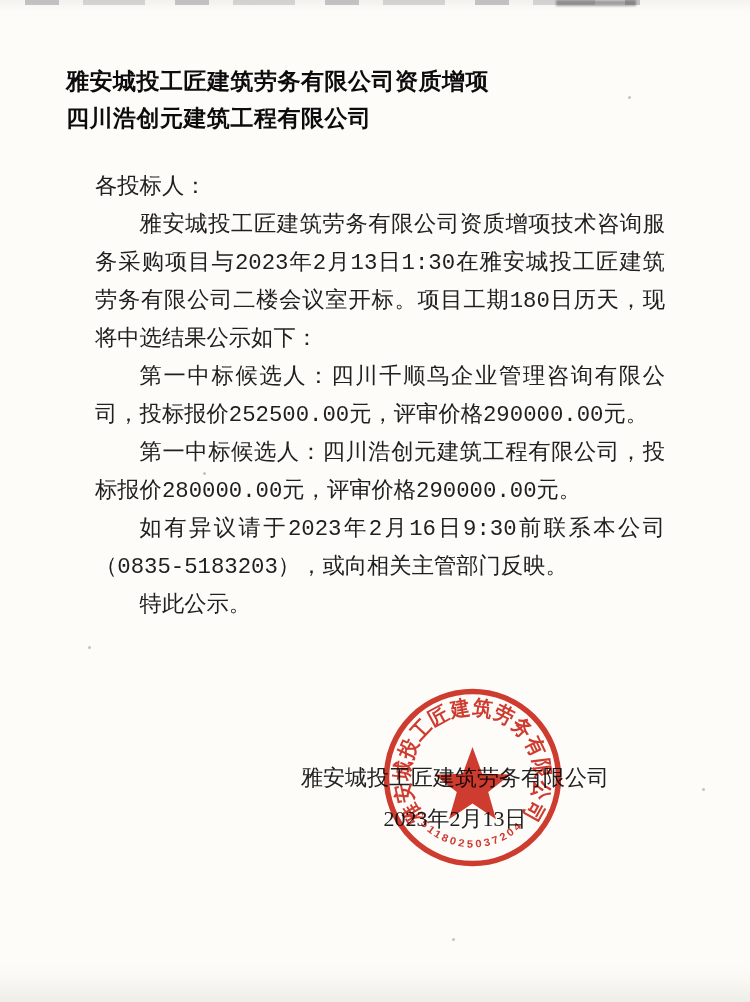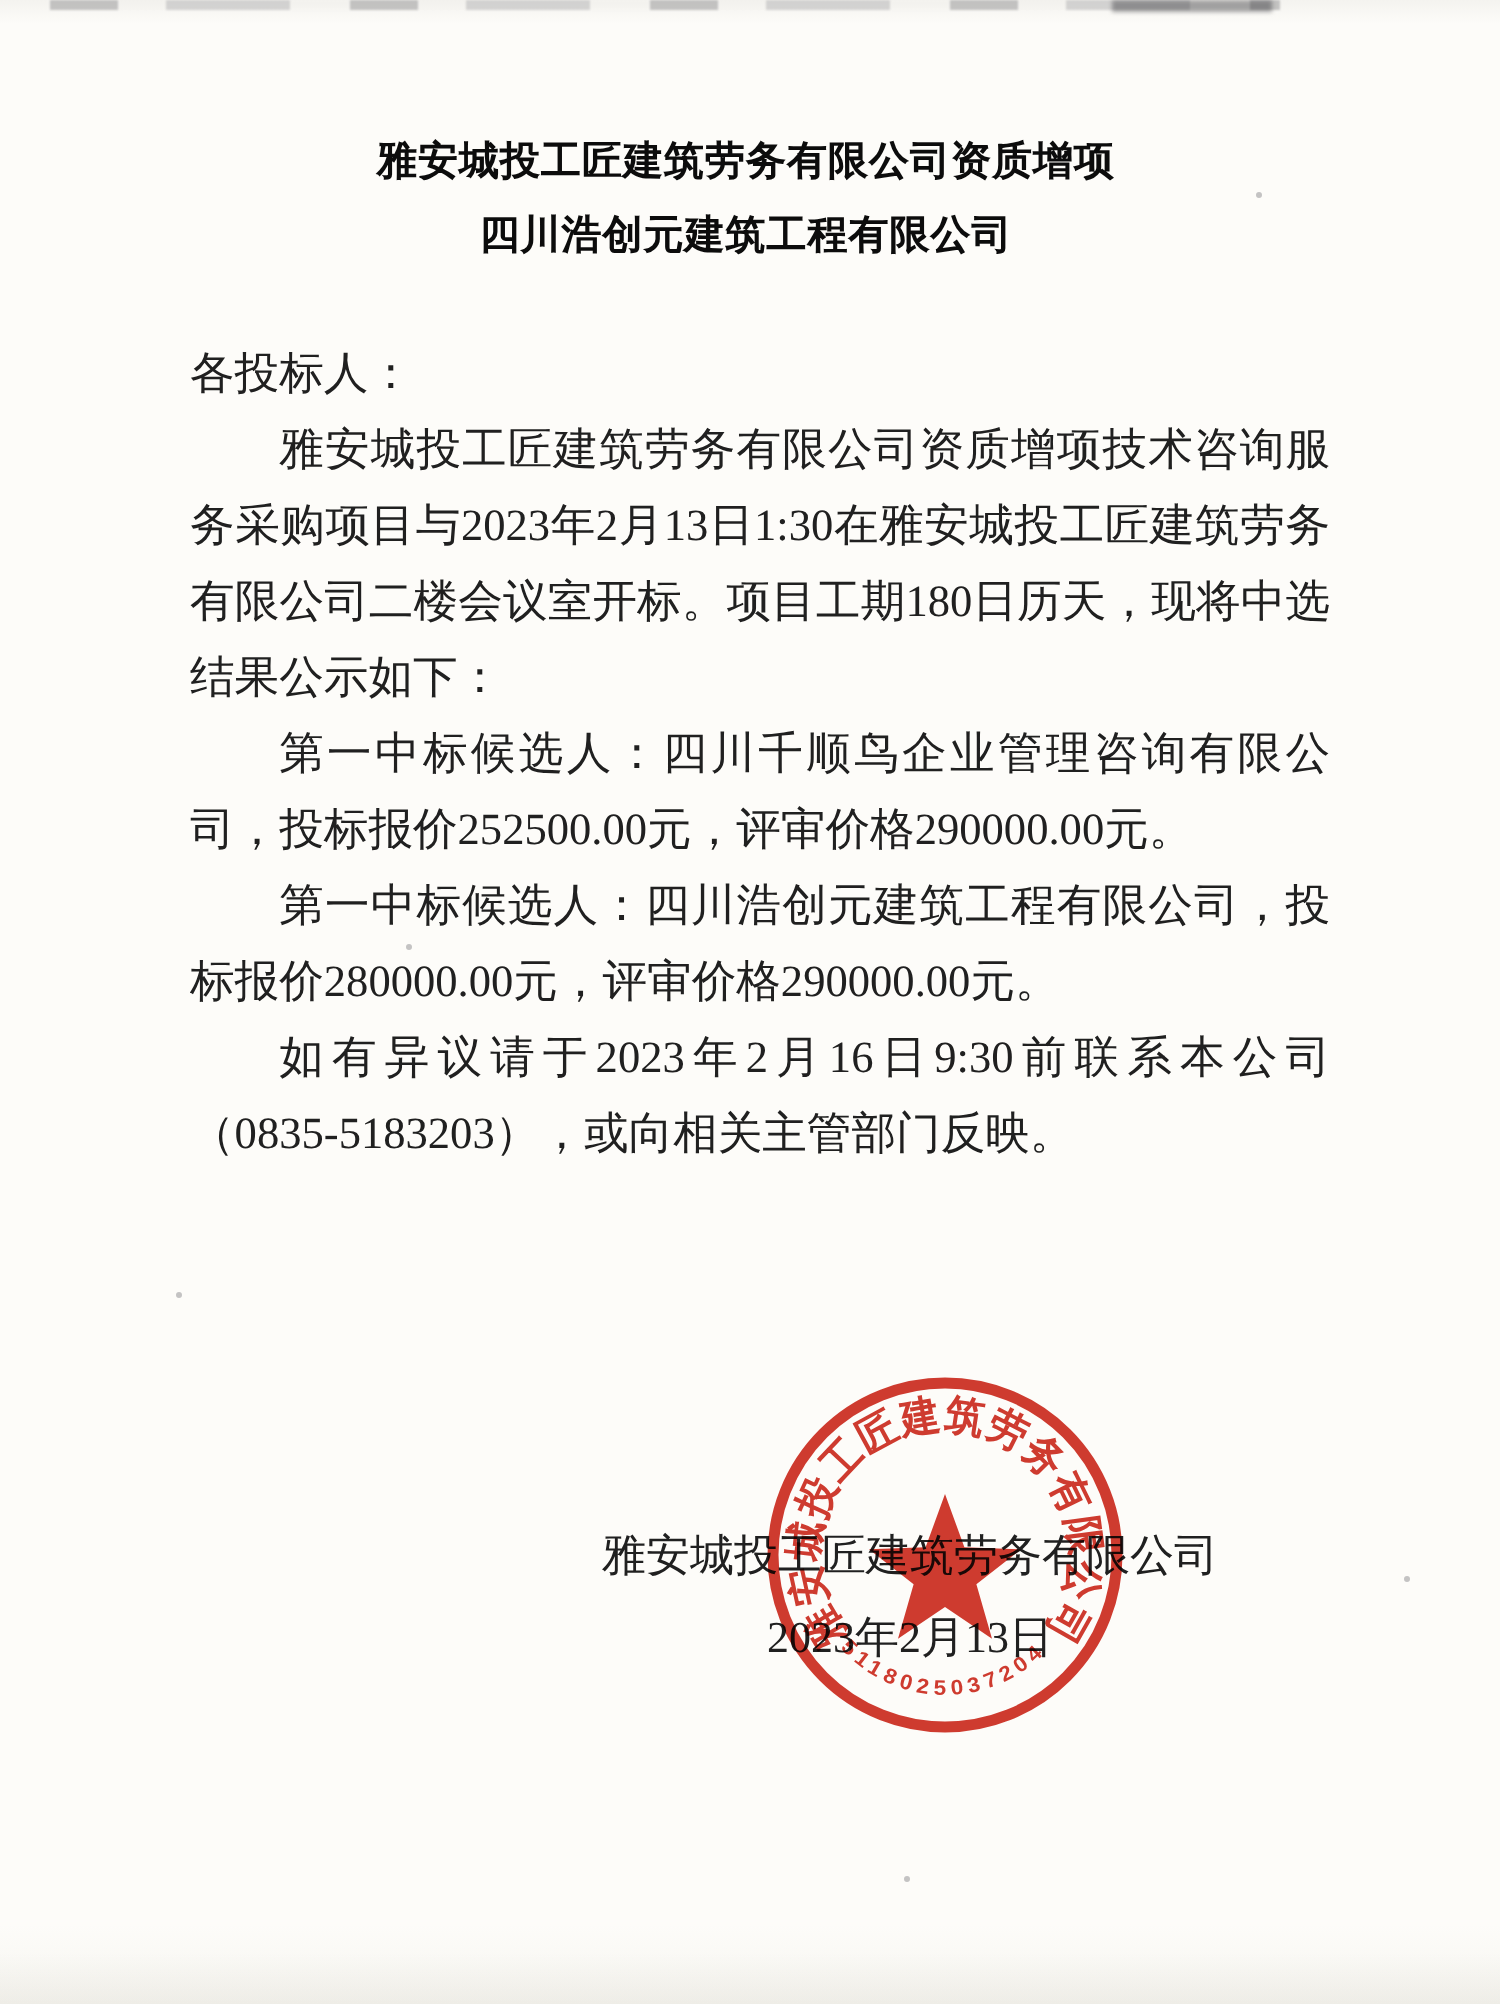--- a/index.html
+++ b/index.html
@@ -36,42 +36,43 @@
   }
   .speck {
     position: absolute;
     width: 3px; height: 3px;
     border-radius: 50%;
     background: rgba(90,90,95,0.35);
   }
   .doc-title {
     position: absolute;
     top: 63px;
-    left: 48px;
+    left: 66px;
     width: 650px;
-    text-align: center;
-    font-size: 20px;
+    text-align: left;
+    font-size: 23px;
     font-weight: bold;
     line-height: 37px;
     letter-spacing: 0.5px;
     color: #0c0c0c;
   }
   .doc-body {
     position: absolute;
     top: 168px;
     left: 95px;
     width: 570px;
     font-size: 22.3px;
     line-height: 38px;
     text-align: justify;
     color: #202020;
   }
   .doc-body p {
     margin: 0;
     text-indent: 2em;
+    font-family: Liberation Mono, monospace;
   }
   .doc-body p.salutation {
     text-indent: 0;
   }
   .signature {
     position: absolute;
     left: 295px;
     top: 757px;
     width: 320px;
     text-align: center;
@@ -125,20 +126,21 @@
     <div>雅安城投工匠建筑劳务有限公司资质增项</div>
     <div>四川浩创元建筑工程有限公司</div>
   </div>
 
   <div class="doc-body">
     <p class="salutation">各投标人：</p>
     <p>雅安城投工匠建筑劳务有限公司资质增项技术咨询服务采购项目与2023年2月13日1:30在雅安城投工匠建筑劳务有限公司二楼会议室开标。项目工期180日历天，现将中选结果公示如下：</p>
     <p>第一中标候选人：四川千顺鸟企业管理咨询有限公司，投标报价252500.00元，评审价格290000.00元。</p>
     <p>第一中标候选人：四川浩创元建筑工程有限公司，投标报价280000.00元，评审价格290000.00元。</p>
     <p>如有异议请于2023年2月16日9:30前联系本公司（0835-5183203），或向相关主管部门反映。</p>
+    <p>特此公示。</p>
   </div>
 
   <div class="signature">
     <div>雅安城投工匠建筑劳务有限公司</div>
     <div>2023年2月13日</div>
   </div>
 
   <div class="seal">
     <svg width="205" height="205" viewBox="0 0 205 205" xmlns="http://www.w3.org/2000/svg">
       <defs>

